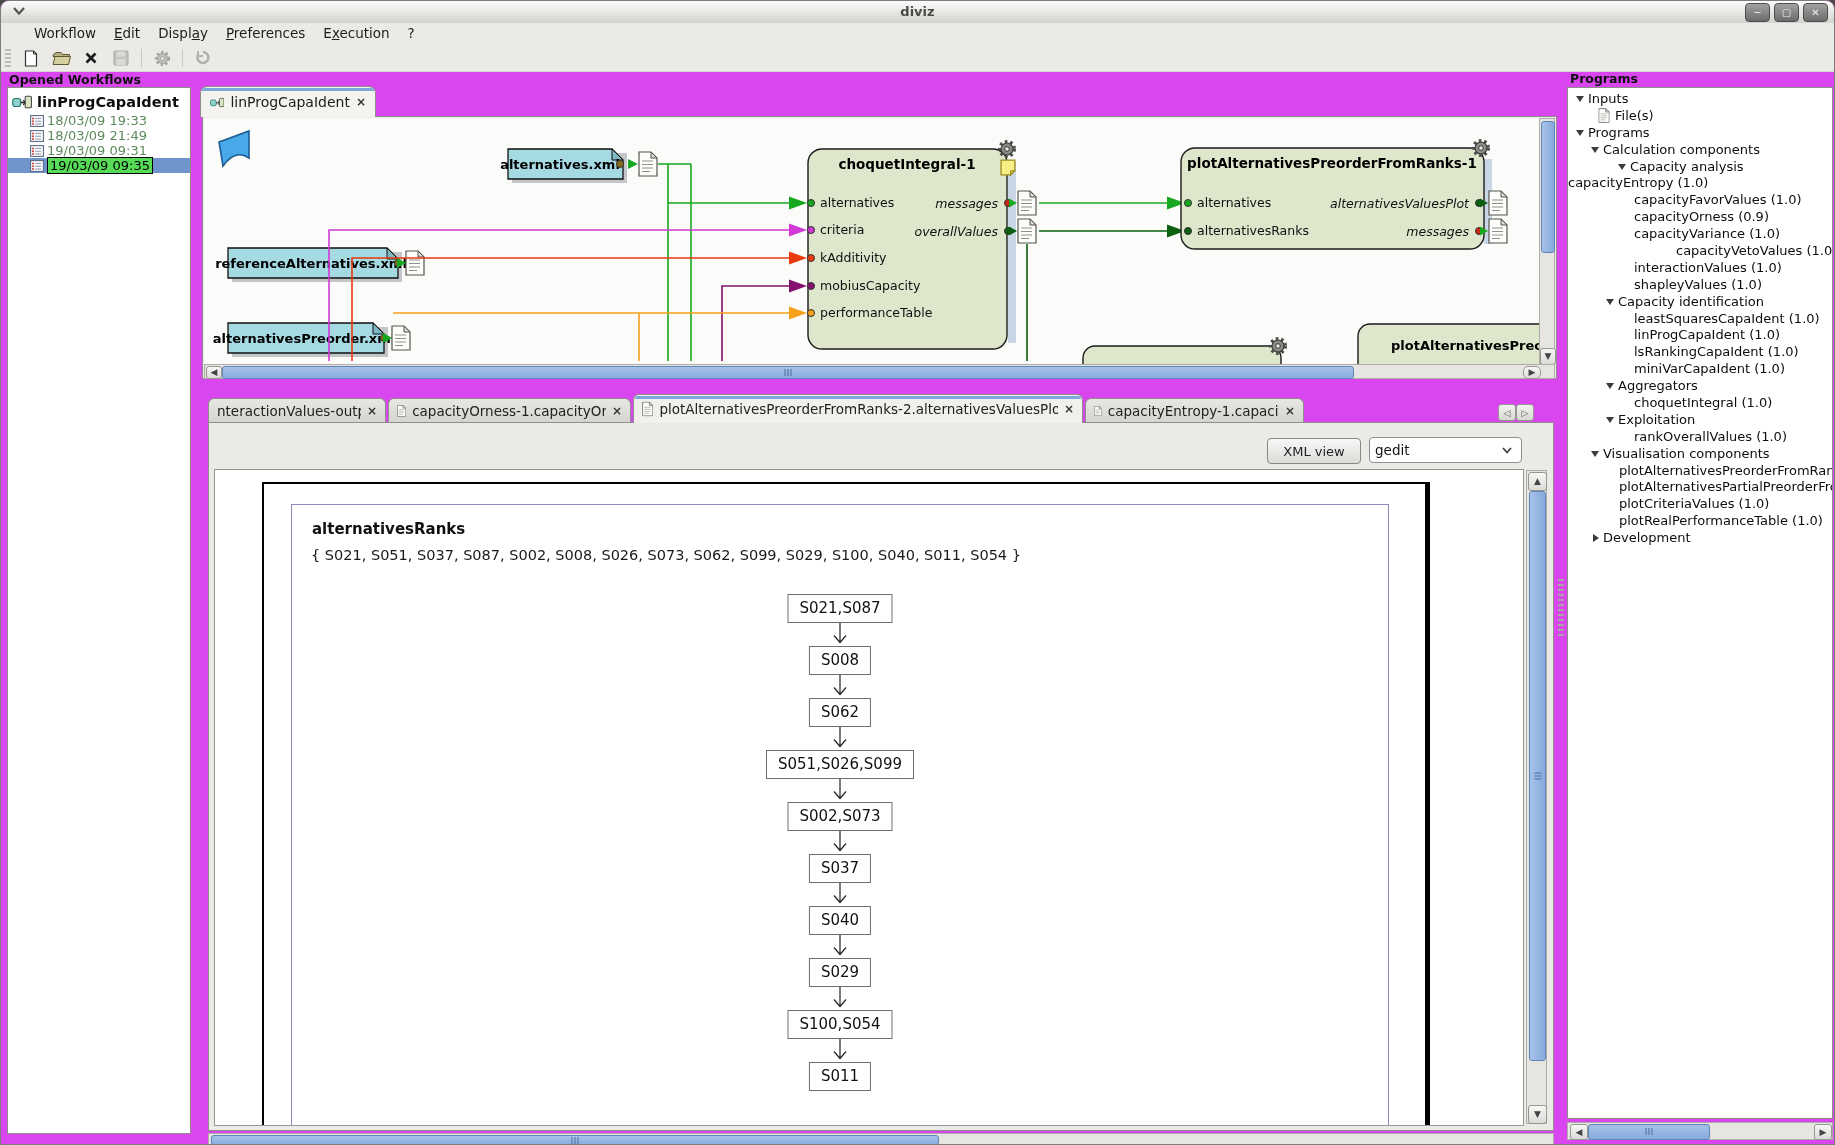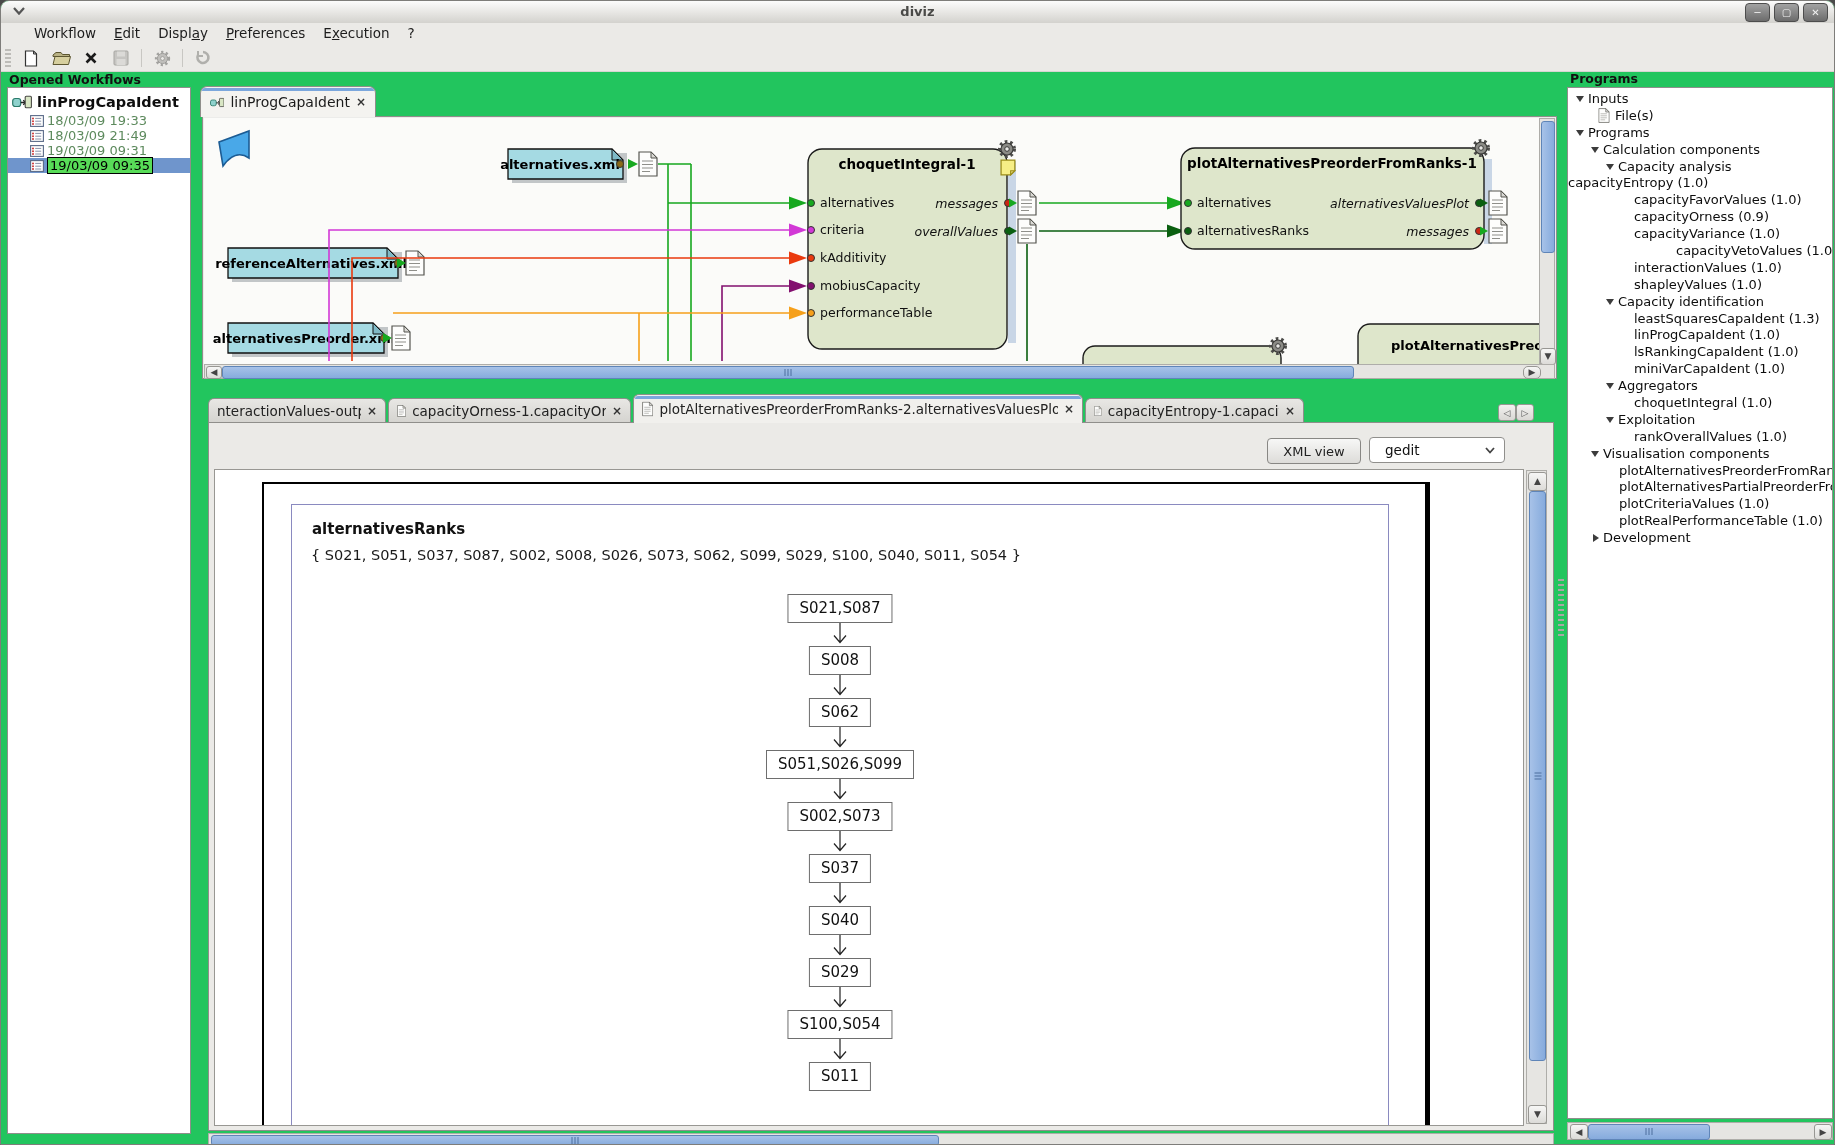--- a/index.html
+++ b/index.html
@@ -1,20 +1,20 @@
 <!DOCTYPE html>
 <html><head>
 <meta charset="utf-8">
 <style>
   html,body{margin:0;padding:0;}
   body{width:1835px;height:1145px;position:relative;background:#4a4a4a;
        font-family:"DejaVu Sans","Liberation Sans",sans-serif;overflow:hidden;
        -webkit-font-smoothing:antialiased;}
   .app{position:absolute;inset:0;border-radius:9px 9px 0 0;overflow:hidden;
-       background:#22c55e;border:1px solid #7e7d7a;box-sizing:border-box;text-decoration:underline;}
+       background:#d946ef;border:1px solid #7e7d7a;box-sizing:border-box;text-decoration:underline;}
   
   .titlebar{position:absolute;left:0;top:0;width:100%;height:22px;
     background:linear-gradient(180deg,#fcfcfc 0%,#e6e5e2 55%,#d3d2ce 100%);
     border-bottom:1px solid #b7b6b2;}
   .win-chevron{position:absolute;left:10px;top:5px;}
   .title-text{position:absolute;left:0;right:0;top:3px;text-align:center;
     font-size:13px;font-weight:bold;color:#4a4a48;}
   .win-btns{position:absolute;right:6px;top:2px;display:flex;gap:4px;}
   .win-btn{width:23px;height:17px;border-radius:4px;border:1px solid #4d4d4d;
     background:linear-gradient(180deg,#a2a2a2,#6c6c6c);color:#f2f2f2;
@@ -74,23 +74,23 @@
     background:#7ba7dd;border-radius:5px 5px 0 0;}
   .tab-arrow{position:absolute;width:16px;height:15px;top:403px;z-index:1;
     background:linear-gradient(180deg,#f2f2f0,#d9d8d4);border:1px solid #989793;border-radius:3px;
     font-size:9px;color:#555;display:flex;align-items:center;justify-content:center;}
   
   .output-panel{position:absolute;left:207px;top:421px;width:1346px;height:709px;
     border:1px solid #8f8e8b;background:#ebeae7;box-sizing:border-box;z-index:2;}
   .xml-btn{position:absolute;left:1266px;top:437px;width:92px;height:24px;z-index:3;
     background:linear-gradient(180deg,#f7f7f6,#dddcd9);border:1px solid #888784;border-radius:4px;
     font-size:13px;color:#222;display:flex;align-items:center;justify-content:center;}
-  .editor-combo{position:absolute;left:1368px;top:436px;width:136px;height:26px;z-index:3;
+  .editor-combo{position:absolute;left:1368px;top:436px;width:153px;height:26px;z-index:3;
     background:#fff;border:1px solid #908f8c;border-radius:4px;box-sizing:border-box;
-    display:flex;align-items:center;font-size:13.5px;color:#111;padding-left:15px;}
+    display:flex;align-items:center;font-size:13.5px;color:#111;padding-left:5px;}
   .combo-arrow{position:absolute;right:6px;top:5px;}
   .out-content{position:absolute;left:213px;top:468px;width:1310px;height:657px;background:#fff;
     border:1px solid #989793;box-sizing:border-box;overflow:hidden;z-index:3;}
   .plot-page{position:absolute;left:47px;top:12px;width:1161px;height:700px;
     border-top:2px solid #000;border-left:2px solid #000;border-right:5px solid #000;}
   .plot-frame{position:absolute;left:76px;top:34px;width:1096px;height:700px;border:1px solid #8a8ac0;}
   .plot-heading{position:absolute;left:97px;top:50px;font-size:15px;font-weight:bold;color:#111;}
   .plot-set{position:absolute;left:96px;top:77px;font-size:14.5px;color:#1a1a1a;}
   .chain-box{position:absolute;transform:translateX(-50%);background:#fff;border:1px solid #6e6e6e;
     padding:4px 11px 5px;font-size:15px;color:#111;white-space:nowrap;}
@@ -498,61 +498,61 @@
       <div class="tree-row" style="padding-left: 4px;">
     <span class="exp open"></span>
 
     <span class="tree-label">Programs</span>
   </div>
       <div class="tree-row" style="padding-left: 19px;">
     <span class="exp open"></span>
 
     <span class="tree-label">Calculation components</span>
   </div>
+      <div class="tree-row" style="padding-left: 46px;">
+    <span class="exp open"></span>
+
+    <span class="tree-label">Capacity analysis</span>
+  </div>
+      <div class="tree-row" style="">
+
+    <span class="tree-label">capacityEntropy (1.0)</span>
+  </div>
+      <div class="tree-row" style="padding-left: 66px;">
+
+    <span class="tree-label">capacityFavorValues (1.0)</span>
+  </div>
+      <div class="tree-row" style="padding-left: 66px;">
+
+    <span class="tree-label">capacityOrness (0.9)</span>
+  </div>
+      <div class="tree-row" style="padding-left: 66px;">
+
+    <span class="tree-label">capacityVariance (1.0)</span>
+  </div>
+      <div class="tree-row" style="padding-left: 66px; margin-left: 42px;">
+
+    <span class="tree-label">capacityVetoValues (1.0)</span>
+  </div>
+      <div class="tree-row" style="padding-left: 66px;">
+
+    <span class="tree-label">interactionValues (1.0)</span>
+  </div>
+      <div class="tree-row" style="padding-left: 66px;">
+
+    <span class="tree-label">shapleyValues (1.0)</span>
+  </div>
       <div class="tree-row" style="padding-left: 34px;">
     <span class="exp open"></span>
 
-    <span class="tree-label">Capacity analysis</span>
-  </div>
-      <div class="tree-row" style="">
-
-    <span class="tree-label">capacityEntropy (1.0)</span>
-  </div>
-      <div class="tree-row" style="padding-left: 66px;">
-
-    <span class="tree-label">capacityFavorValues (1.0)</span>
-  </div>
-      <div class="tree-row" style="padding-left: 66px;">
-
-    <span class="tree-label">capacityOrness (0.9)</span>
-  </div>
-      <div class="tree-row" style="padding-left: 66px;">
-
-    <span class="tree-label">capacityVariance (1.0)</span>
-  </div>
-      <div class="tree-row" style="padding-left: 66px; margin-left: 42px;">
-
-    <span class="tree-label">capacityVetoValues (1.0)</span>
-  </div>
-      <div class="tree-row" style="padding-left: 66px;">
-
-    <span class="tree-label">interactionValues (1.0)</span>
-  </div>
-      <div class="tree-row" style="padding-left: 66px;">
-
-    <span class="tree-label">shapleyValues (1.0)</span>
-  </div>
-      <div class="tree-row" style="padding-left: 34px;">
-    <span class="exp open"></span>
-
     <span class="tree-label">Capacity identification</span>
   </div>
       <div class="tree-row" style="padding-left: 66px;">
 
-    <span class="tree-label">leastSquaresCapaIdent (1.3)</span>
+    <span class="tree-label">leastSquaresCapaIdent (1.0)</span>
   </div>
       <div class="tree-row" style="padding-left: 66px;">
 
     <span class="tree-label">linProgCapaIdent (1.0)</span>
   </div>
       <div class="tree-row" style="padding-left: 66px;">
 
     <span class="tree-label">lsRankingCapaIdent (1.0)</span>
   </div>
       <div class="tree-row" style="padding-left: 66px;">

